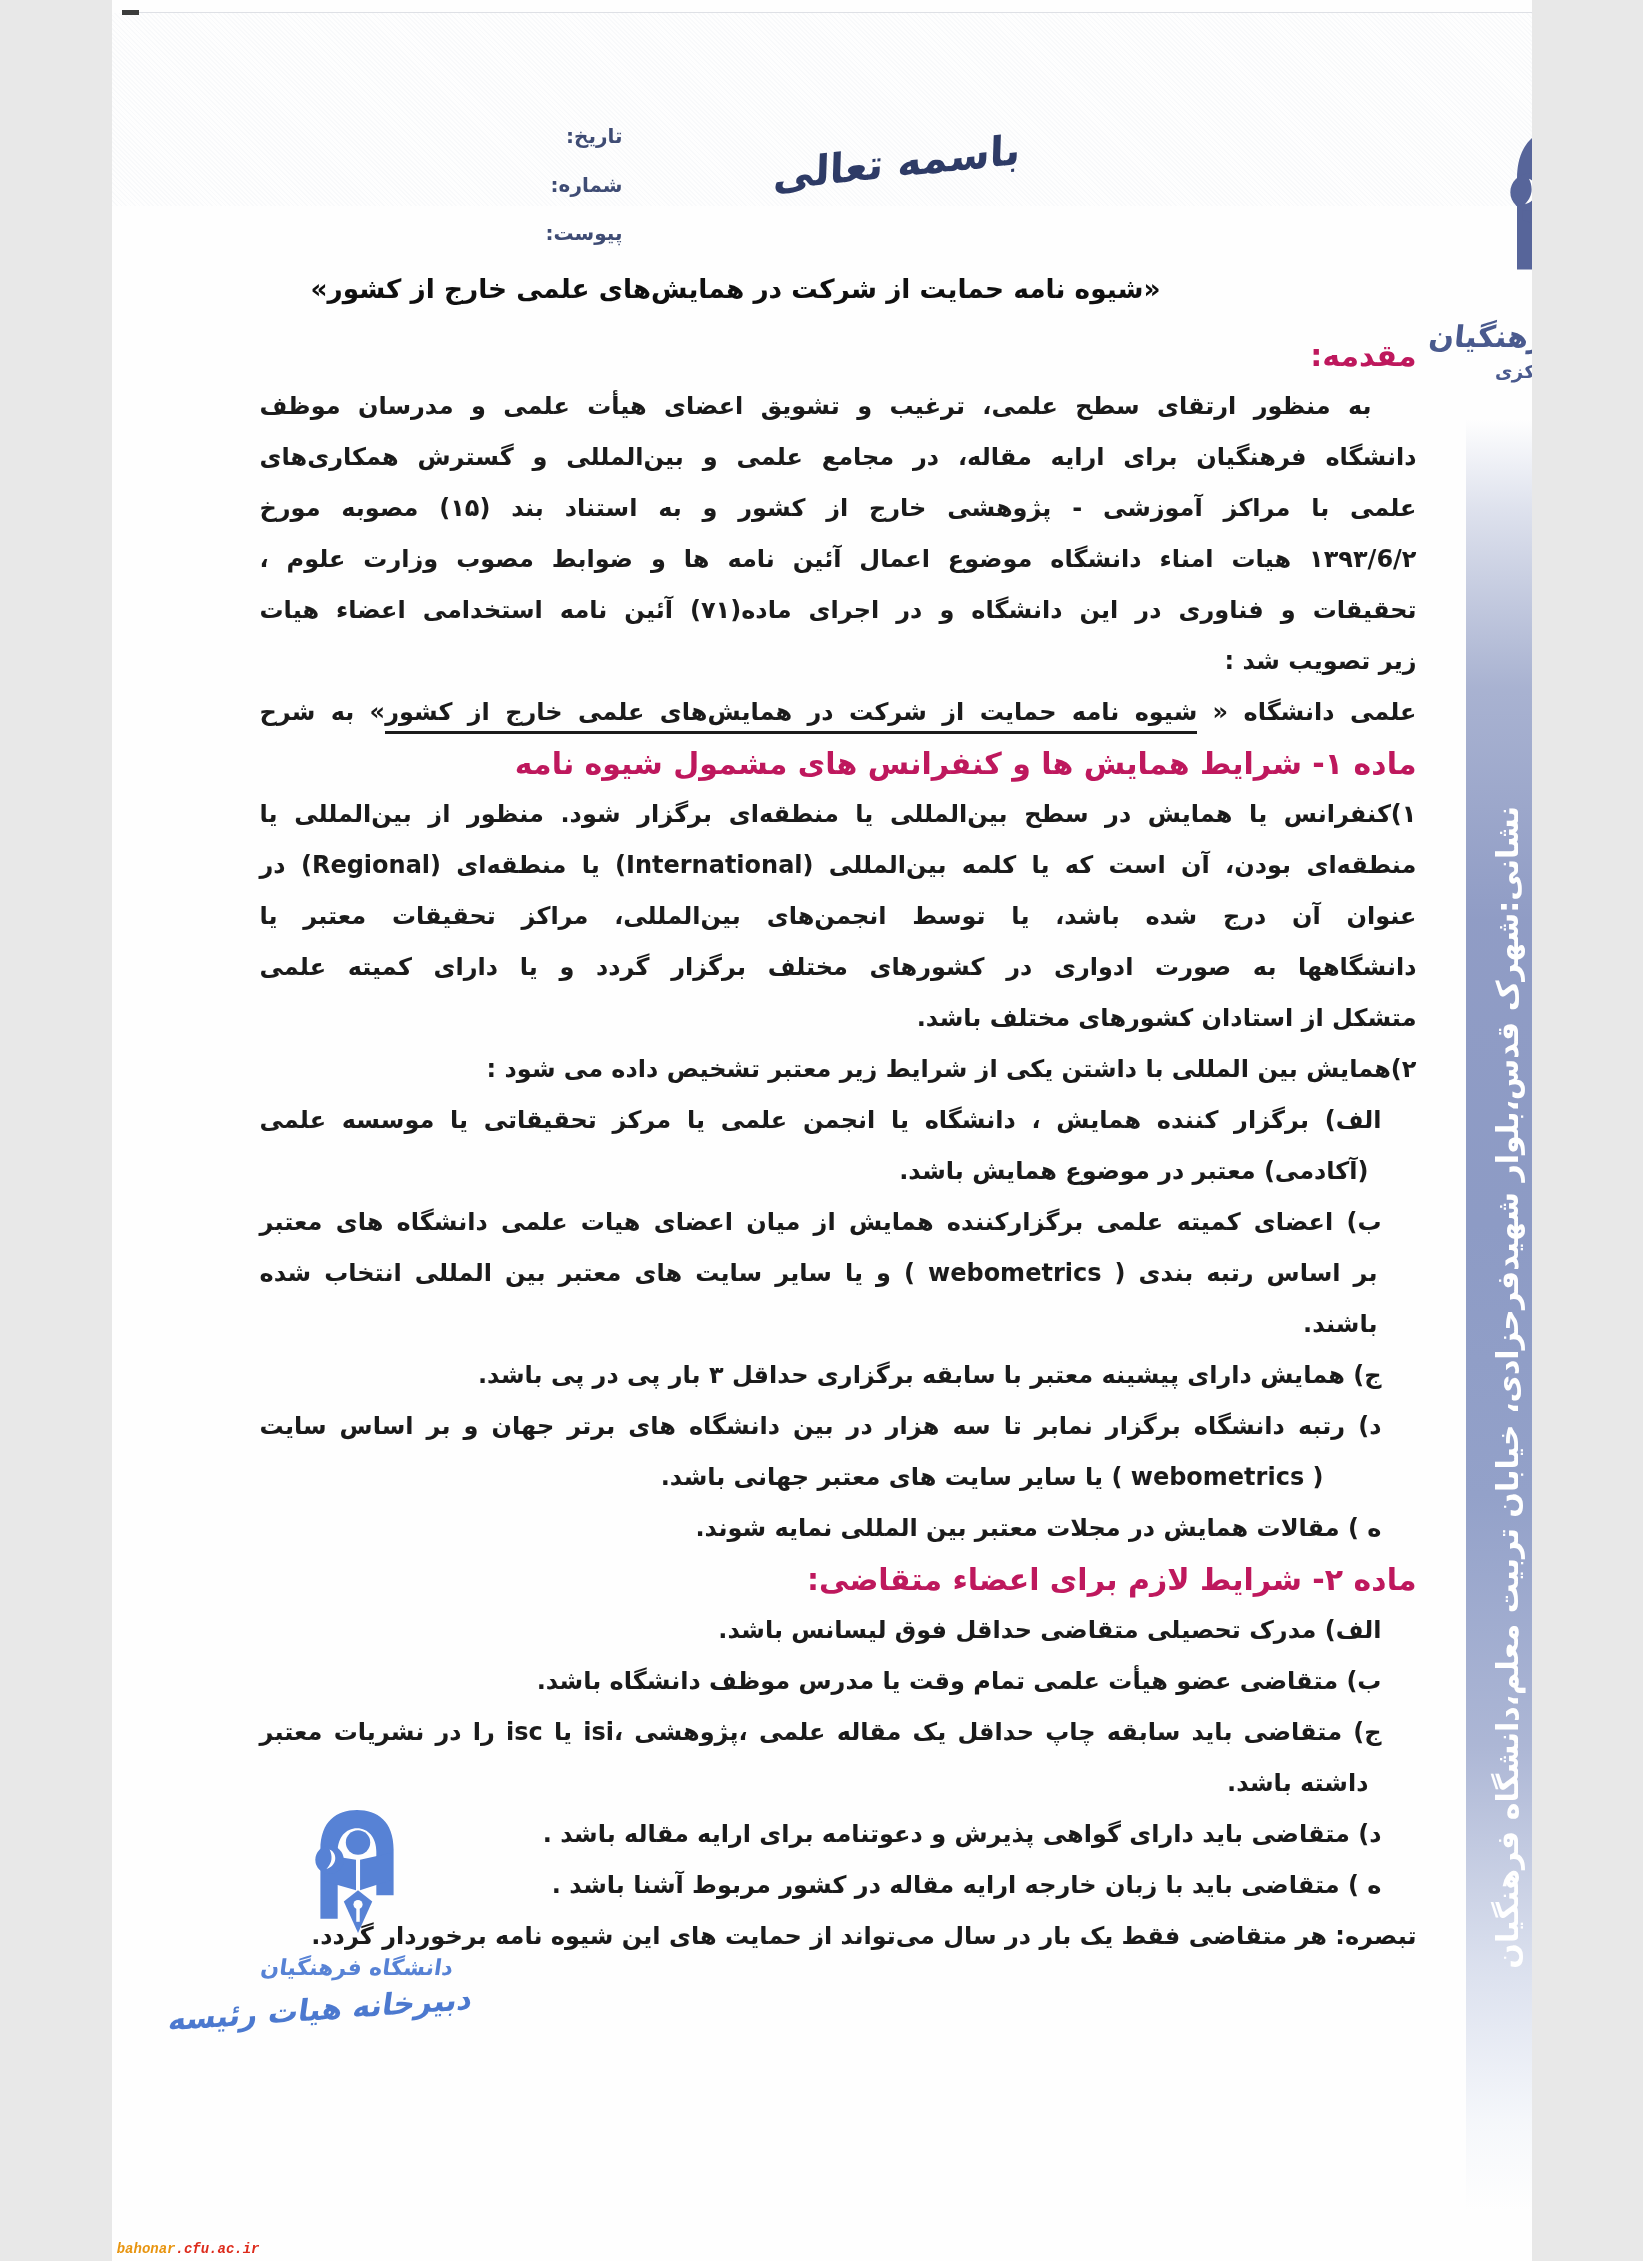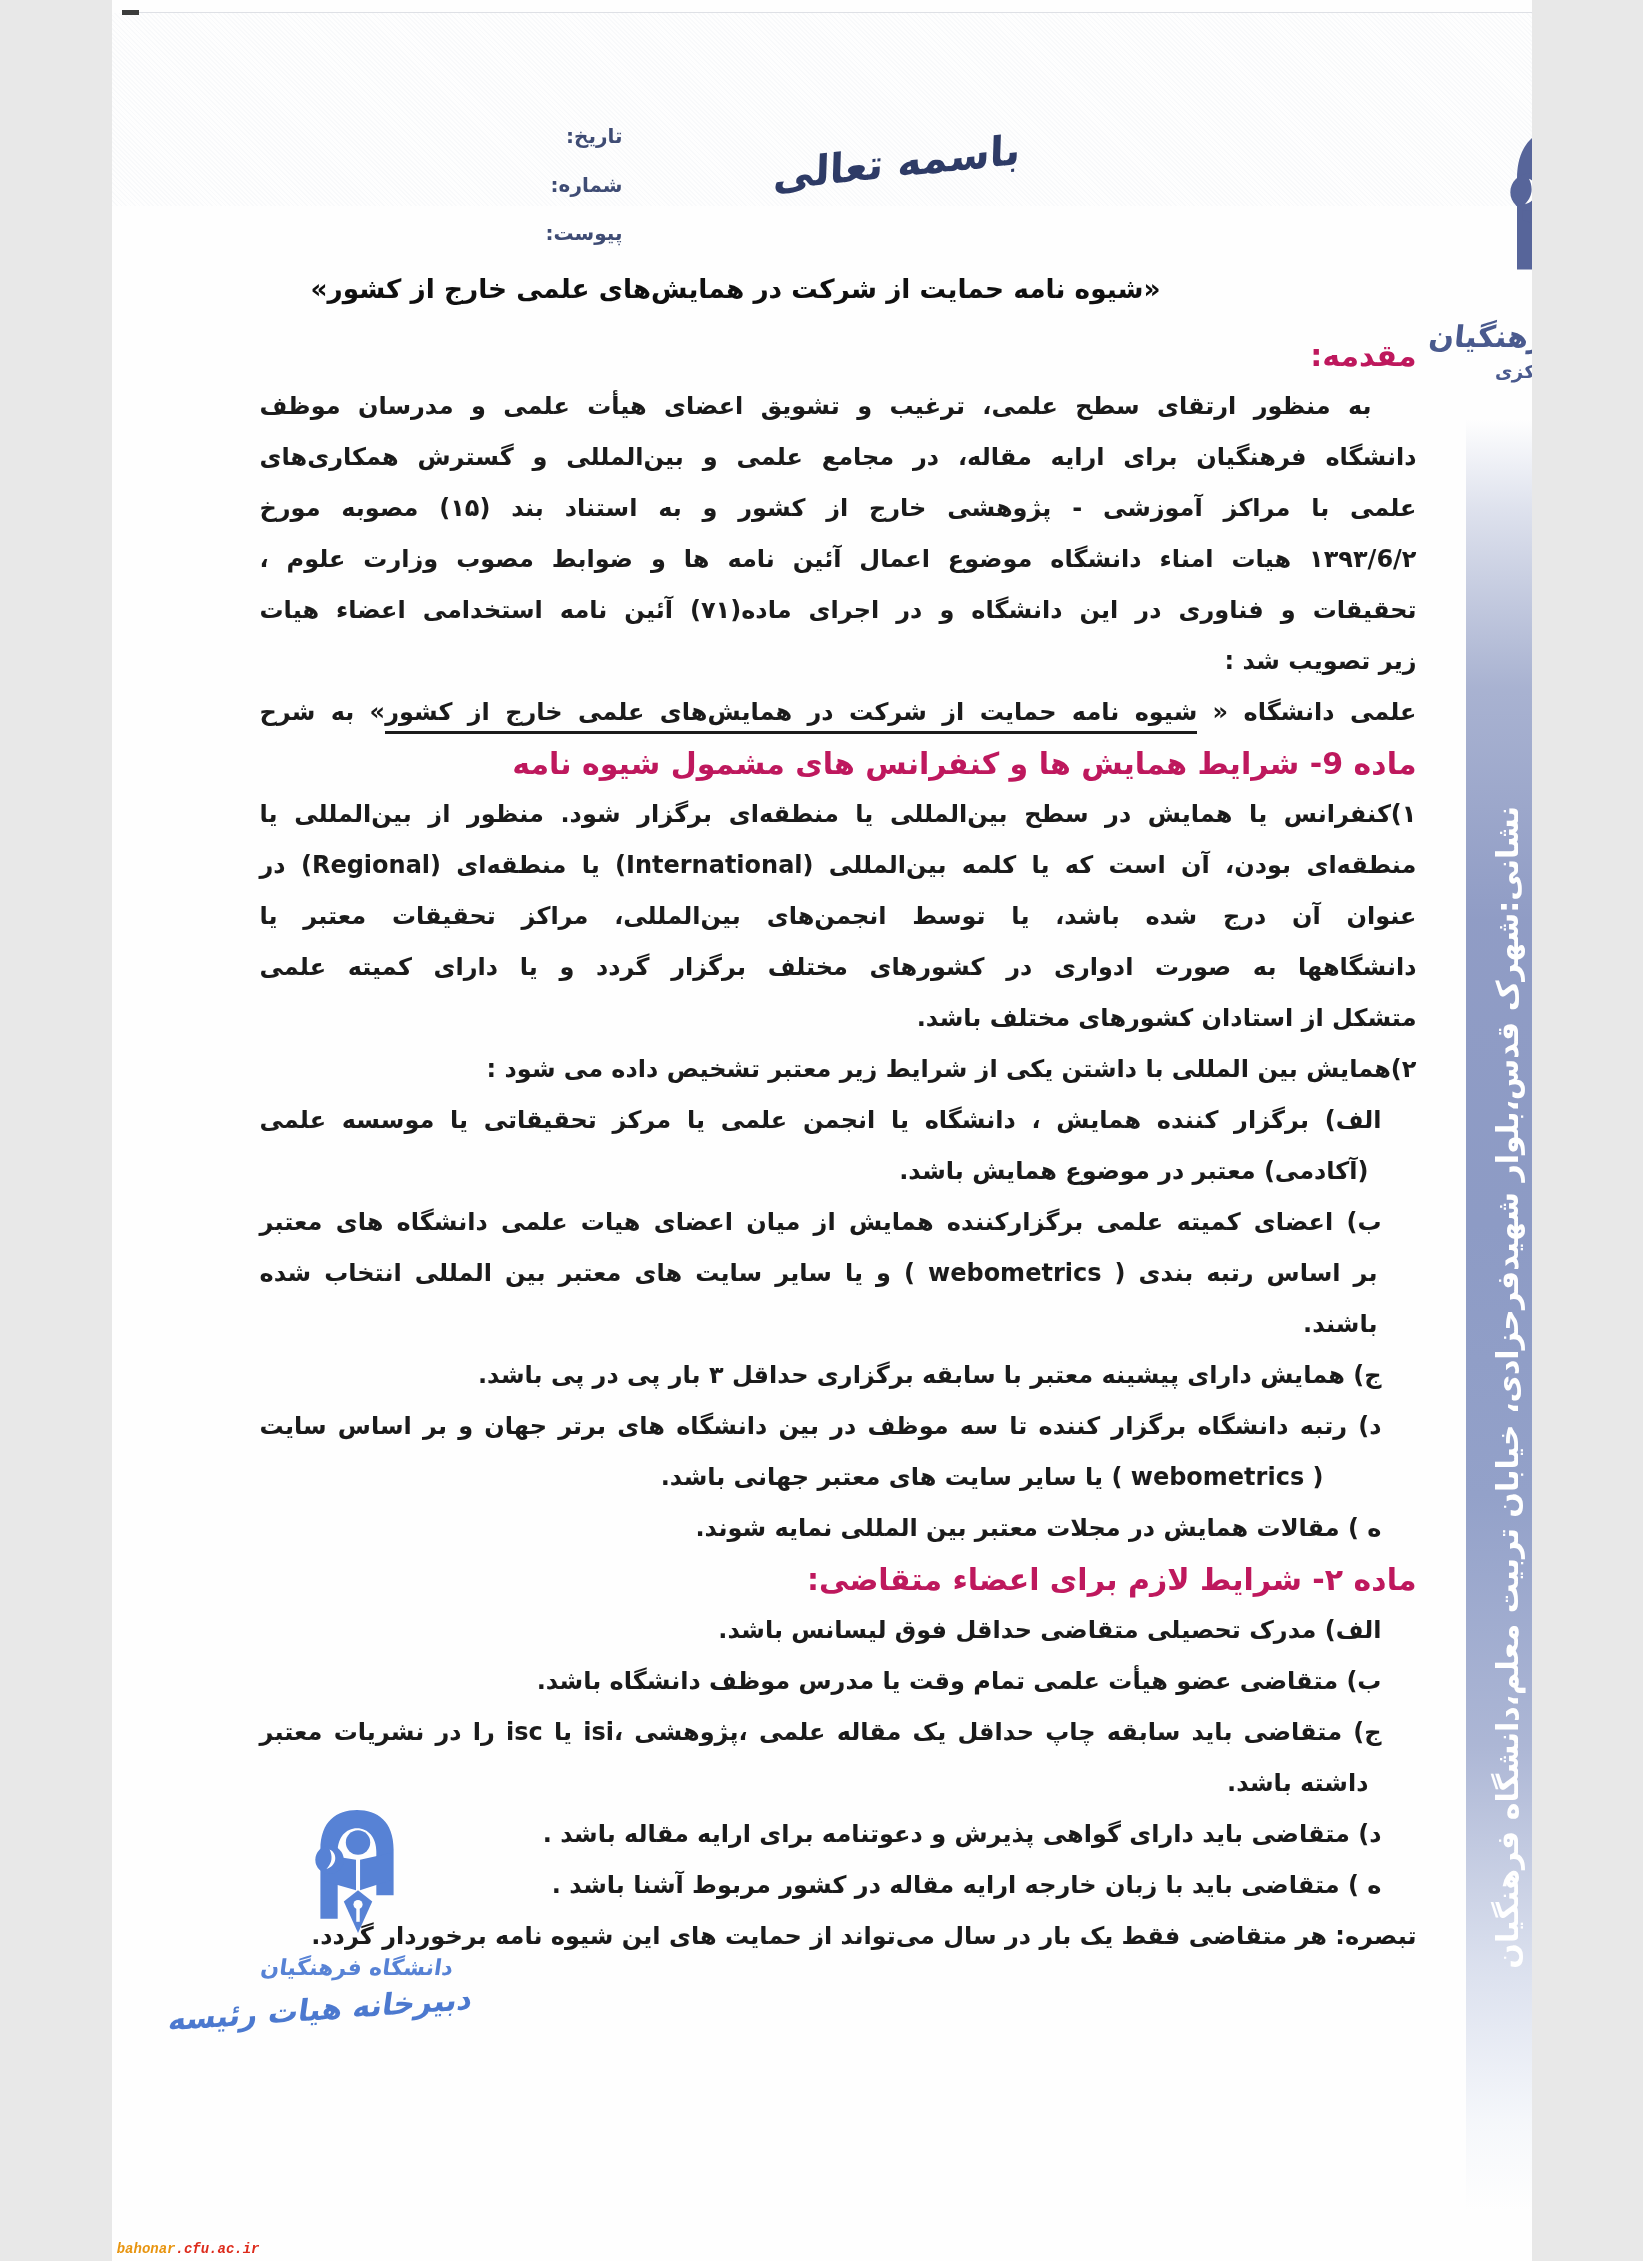--- a/index.html
+++ b/index.html
@@ -119,34 +119,34 @@
 
   <div class="body-lines" id="body-lines">
       <div class="line h">مقدمه:</div>
       <div class="line j" style="padding-right: 45px;">به منظور ارتقای سطح علمی، ترغیب و تشویق اعضای هیأت علمی و مدرسان موظف</div>
       <div class="line j">دانشگاه فرهنگیان برای ارایه مقاله، در مجامع علمی و بین‌المللی و گسترش همکاری‌های</div>
       <div class="line j">علمی با مراکز آموزشی - پژوهشی خارج از کشور و به استناد بند (۱۵) مصوبه مورخ</div>
       <div class="line j">۱۳۹۳/6/۲ هیات امناء دانشگاه موضوع اعمال آئین نامه ها و ضوابط مصوب وزارت علوم ،</div>
       <div class="line j">تحقیقات و فناوری در این دانشگاه و در اجرای ماده(۷۱) آئین نامه استخدامی اعضاء هیات</div>
       <div class="line r">زیر تصویب شد :</div>
       <div class="line j"><span>علمی دانشگاه « </span><span class="u">شیوه نامه حمایت از شرکت در همایش‌های علمی خارج از کشور</span><span>» به شرح</span></div>
-      <div class="line h">ماده 9- شرایط همایش ها و کنفرانس های مشمول شیوه نامه</div>
+      <div class="line h">ماده ۱- شرایط همایش ها و کنفرانس های مشمول شیوه نامه</div>
       <div class="line j">۱)کنفرانس یا همایش در سطح بین‌المللی یا منطقه‌ای برگزار شود. منظور از بین‌المللی یا</div>
       <div class="line j">منطقه‌ای بودن، آن است که یا کلمه بین‌المللی (International) یا منطقه‌ای (Regional) در</div>
       <div class="line j">عنوان آن درج شده باشد، یا توسط انجمن‌های بین‌المللی، مراکز تحقیقات معتبر یا</div>
       <div class="line j">دانشگاهها به صورت ادواری در کشورهای مختلف برگزار گردد و یا دارای کمیته علمی</div>
       <div class="line r">متشکل از استادان کشورهای مختلف باشد.</div>
       <div class="line r">۲)همایش بین المللی با داشتن یکی از شرایط زیر معتبر تشخیص داده می شود :</div>
       <div class="line j" style="padding-right: 35px;">الف) برگزار کننده همایش ، دانشگاه یا انجمن علمی یا مرکز تحقیقاتی یا موسسه علمی</div>
       <div class="line r" style="padding-right: 48px;">(آکادمی) معتبر در موضوع همایش باشد.</div>
       <div class="line j" style="padding-right: 35px;">ب) اعضای کمیته علمی برگزارکننده همایش از میان اعضای هیات علمی دانشگاه های معتبر</div>
       <div class="line j" style="padding-right: 39px;">بر اساس رتبه بندی ( webometrics ) و یا سایر سایت های معتبر بین المللی انتخاب شده</div>
       <div class="line r" style="padding-right: 39px;">باشند.</div>
       <div class="line r" style="padding-right: 35px;">ج) همایش دارای پیشینه معتبر با سابقه برگزاری حداقل ۳ بار پی در پی باشد.</div>
-      <div class="line j" style="padding-right: 35px;">د) رتبه دانشگاه برگزار کننده تا سه موظف در بین دانشگاه های برتر جهان و بر اساس سایت</div>
+      <div class="line j" style="padding-right: 35px;">د) رتبه دانشگاه برگزار نمابر تا سه هزار در بین دانشگاه های برتر جهان و بر اساس سایت</div>
       <div class="line r" style="padding-right: 93px;">( webometrics ) یا سایر سایت های معتبر جهانی باشد.</div>
       <div class="line r" style="padding-right: 35px;">ه ) مقالات همایش در مجلات معتبر بین المللی نمایه شوند.</div>
       <div class="line h">ماده ۲- شرایط لازم برای اعضاء متقاضی:</div>
       <div class="line r" style="padding-right: 35px;">الف) مدرک تحصیلی متقاضی حداقل فوق لیسانس باشد.</div>
       <div class="line r" style="padding-right: 35px;">ب) متقاضی عضو هیأت علمی تمام وقت یا مدرس موظف دانشگاه باشد.</div>
       <div class="line j" style="padding-right: 35px;">ج) متقاضی باید سابقه چاپ حداقل یک مقاله علمی ،پژوهشی ،isi یا isc را در نشریات معتبر</div>
       <div class="line r" style="padding-right: 48px;">داشته باشد.</div>
       <div class="line r" style="padding-right: 35px;">د) متقاضی باید دارای گواهی پذیرش و دعوتنامه برای ارایه مقاله باشد .</div>
       <div class="line r" style="padding-right: 35px; text-align: right;">ه ) متقاضی باید با زبان خارجه ارایه مقاله در کشور مربوط آشنا باشد .</div>
       <div class="line r">تبصره: هر متقاضی فقط یک بار در سال می‌تواند از حمایت های این شیوه نامه برخوردار گردد.</div>

